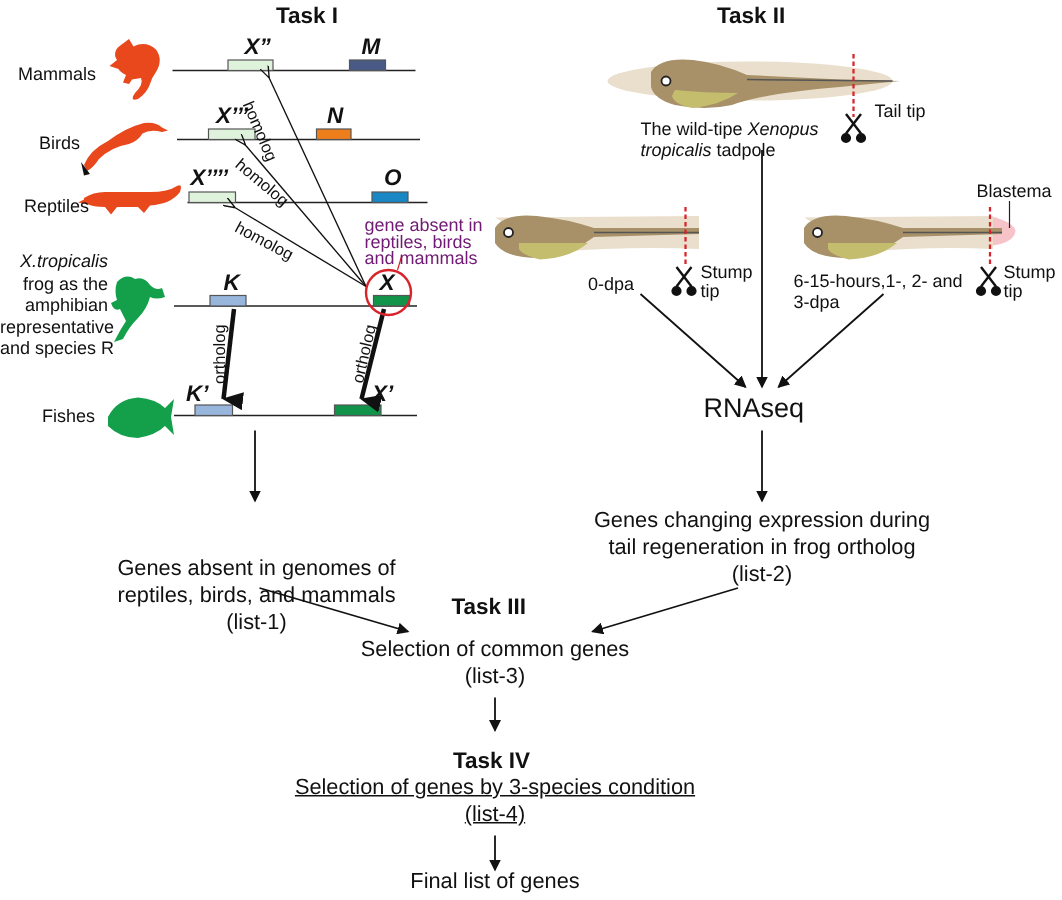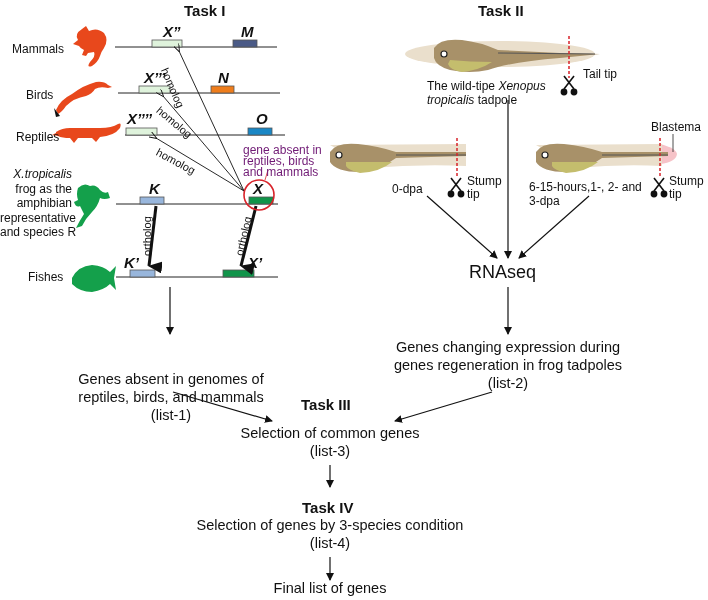--- a/index.html
+++ b/index.html
@@ -204,24 +204,24 @@
 <div class="t small" style="left:651px;top:120px;">Blastema</div>
 <div class="t" style="left:469px;top:262px;font-size:18px;">RNAseq</div>
 
 <div class="t body13" style="left:64px;top:338px;width:214px;line-height:18px;margin-top:32px;">
   <div>Genes absent in genomes of</div>
   <div>reptiles, birds, and mammals</div>
   <div>(list-1)</div>
 </div>
 <div class="t body13" style="left:388px;top:338px;width:240px;line-height:18px;">
   <div>Genes changing expression during</div>
-  <div>genes regeneration in frog tadpoles</div>
+  <div>tail regeneration in frog ortholog</div>
   <div>(list-2)</div>
 </div>
 <div class="t body13" style="left:220px;top:424px;width:220px;line-height:18px;">
   <div>Selection of common genes</div>
   <div>(list-3)</div>
 </div>
-<div class="t body13" style="left:170px;top:516px;width:320px;line-height:18px;">
+<div class="t body13" style="left:170px;top:516px;width:320px;line-height:18px;text-decoration:underline;">
   <div>Selection of genes by 3-species condition</div>
   <div>(list-4)</div>
 </div>
 <div class="t body13" style="left:220px;top:580px;width:220px;">Final list of genes</div>
 
 </body></html>

